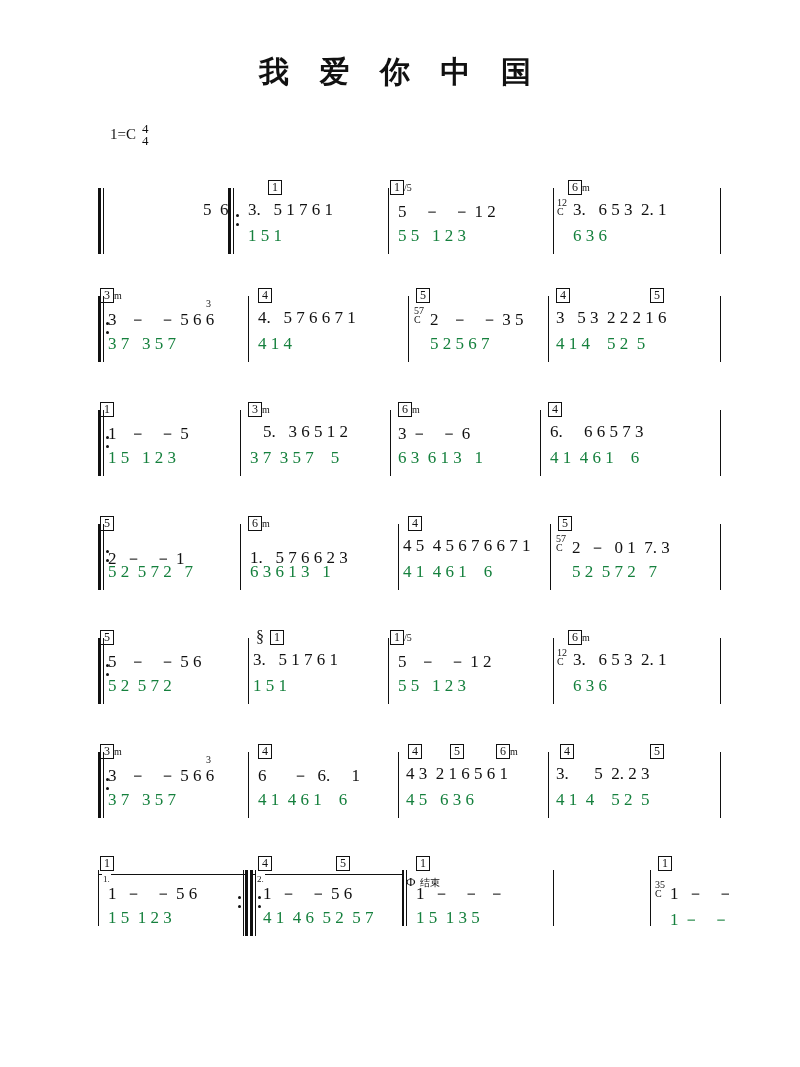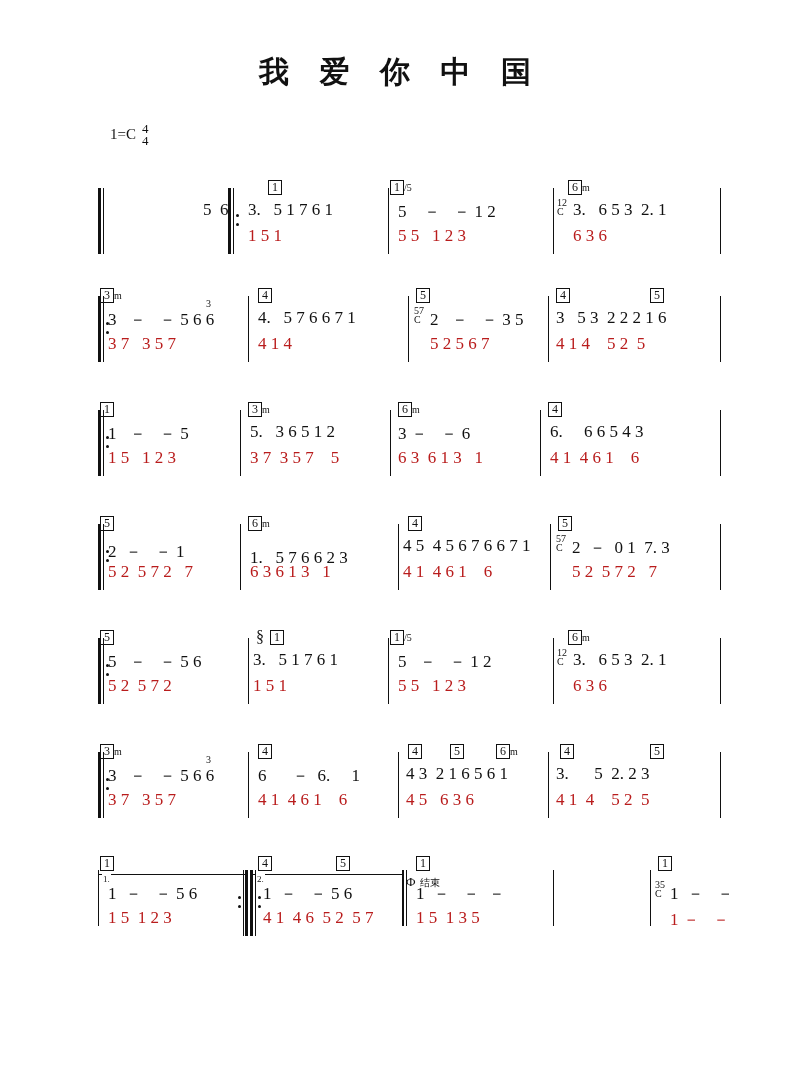--- a/index.html
+++ b/index.html
@@ -111,21 +111,21 @@
     font-size:17px;
     font-family:"Liberation Serif", serif;
     color:#111;
     white-space:pre;
     letter-spacing:0px;
   }
   .bass{
     position:absolute;
     font-size:17px;
     font-family:"Liberation Serif", serif;
-    color:#b91c1c;
+    color:#15803d;
     white-space:pre;
     letter-spacing:0px;
   }
   .marker{
     position:absolute;
     font-size:10px;
     font-family:"Liberation Serif", serif;
     color:#111;
     white-space:nowrap;
   }
@@ -237,25 +237,25 @@
             <div class="dot"></div>
             <div class="dot"></div>
           </div>
         </div>
       <div class="barline" style="left:142px"></div>
       <div class="barline" style="left:292px"></div>
       <div class="barline" style="left:442px"></div>
       <div class="barline" style="left:622px"></div>
       <div class="melody" style="left:10px;top:20px">1   －   － 5</div>
       <div class="bass" style="left:10px;top:46px">1 5   1 2 3</div>
-      <div class="melody" style="left:152px;top:20px">5.   3 6 5 1 2</div>
+      <div class="melody" style="left:165px;top:20px">5.   3 6 5 1 2</div>
       <div class="bass" style="left:152px;top:46px">3 7  3 5 7    5</div>
       <div class="melody" style="left:300px;top:20px">3 －   － 6</div>
       <div class="bass" style="left:300px;top:46px">6 3  6 1 3   1</div>
-      <div class="melody" style="left:452px;top:20px">6.     6 6 5 4 3</div>
+      <div class="melody" style="left:452px;top:20px">6.     6 6 5 7 3</div>
       <div class="bass" style="left:452px;top:46px">4 1  4 6 1    6</div>
     </div>
   </div>
 
   <div class="system" style="top:516px">
     <div class="chord" style="left:2px;top:0"><span class="bx">5</span><span class="suffix"></span></div>
     <div class="chord" style="left:150px;top:0"><span class="bx">6</span><span class="suffix">m</span></div>
     <div class="chord" style="left:310px;top:0"><span class="bx">4</span><span class="suffix"></span></div>
     <div class="chord" style="left:460px;top:0"><span class="bx">5</span><span class="suffix"></span></div>
     <div class="measures">
@@ -264,21 +264,21 @@
           <div class="thinl"></div>
           <div class="dots">
             <div class="dot"></div>
             <div class="dot"></div>
           </div>
         </div>
       <div class="barline" style="left:142px"></div>
       <div class="barline" style="left:300px"></div>
       <div class="barline" style="left:452px"></div>
       <div class="barline" style="left:622px"></div>
-      <div class="melody" style="left:10px;top:24px">2  －   － 1</div>
+      <div class="melody" style="left:10px;top:31px">2  －   － 1</div>
       <div class="bass" style="left:10px;top:46px">5 2  5 7 2   7</div>
       <div class="melody" style="left:152px;top:32px">1.   5 7 6 6 2 3</div>
       <div class="bass" style="left:152px;top:46px">6 3 6 1 3   1</div>
       <div class="melody" style="left:305px;top:20px">4 5  4 5 6 7 6 6 7 1</div>
       <div class="bass" style="left:305px;top:46px">4 1  4 6 1    6</div>
       <div class="marker" style="left:458px;top:18px;line-height:9px;white-space:pre">57
 C</div>
       <div class="melody" style="left:474px;top:20px">2  －  0 1  7. 3</div>
       <div class="bass" style="left:474px;top:46px">5 2  5 7 2   7</div>
     </div>

